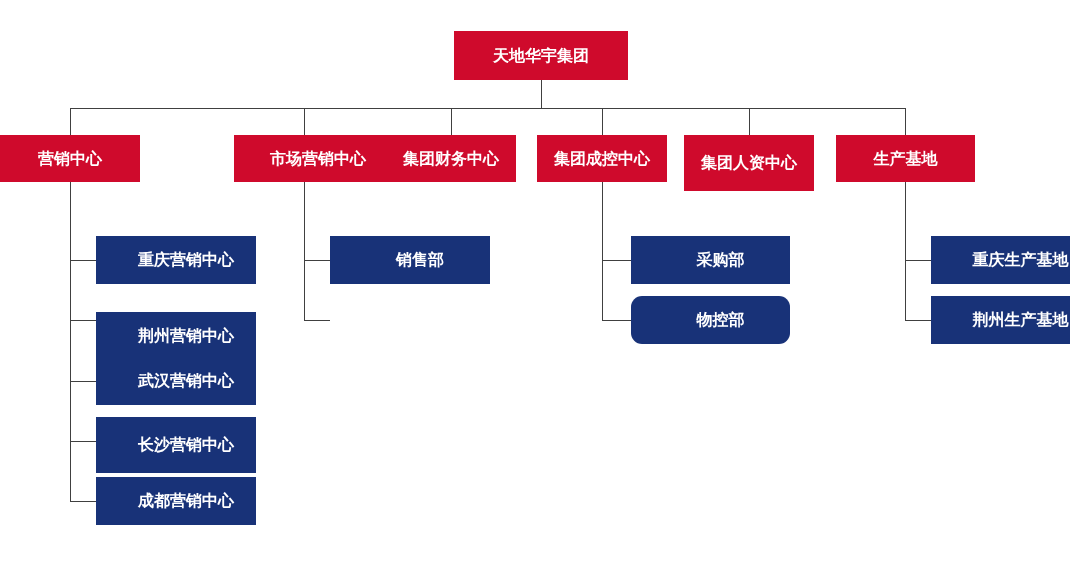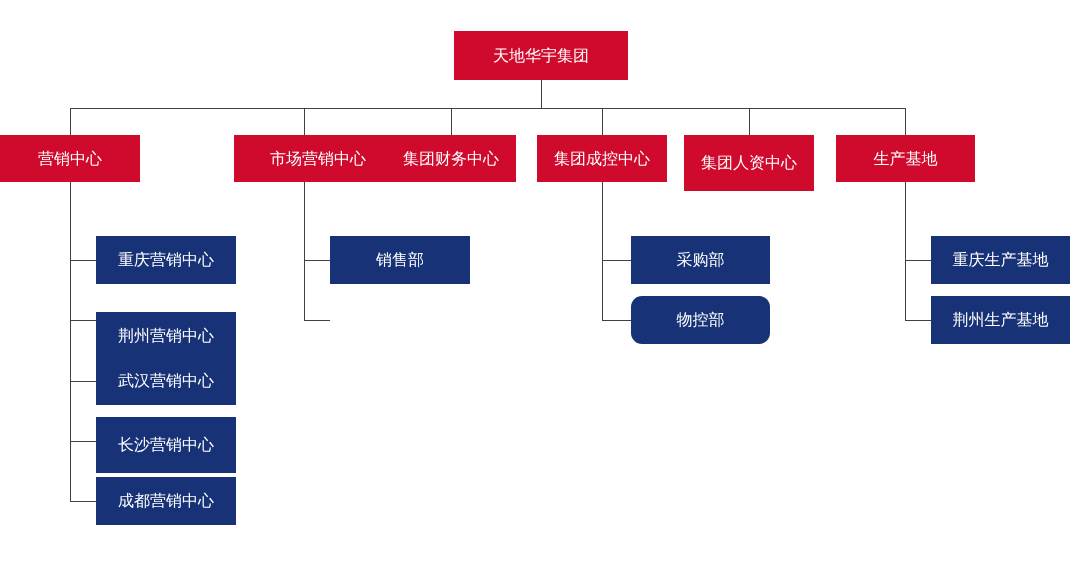--- a/index.html
+++ b/index.html
@@ -21,28 +21,28 @@
     height: 567px;
     background: var(--page-bg);
     overflow: hidden;
   }
   .node {
     position: absolute;
     display: flex;
     align-items: center;
     justify-content: center;
     color: var(--node-text);
-    font-weight: normal;
+    font-weight: bold;
     font-size: 16px;
     line-height: 1;
     white-space: nowrap;
     text-align: center;
   }
   .node.red  { background: var(--level12-fill); }
-  .node.blue { background: var(--level3-fill); }
+  .node.blue { background: var(--level3-fill); padding-left: 20px; }
   .hl, .vl { position: absolute; background: var(--connector); }
   .hl { height: 1px; }
   .vl { width: 1px; }
 </style>
 </head>
 <body>
 
 <div class="canvas">
 
   <div class="vl" style="left:541px; top:80px; height:29px;"></div>

